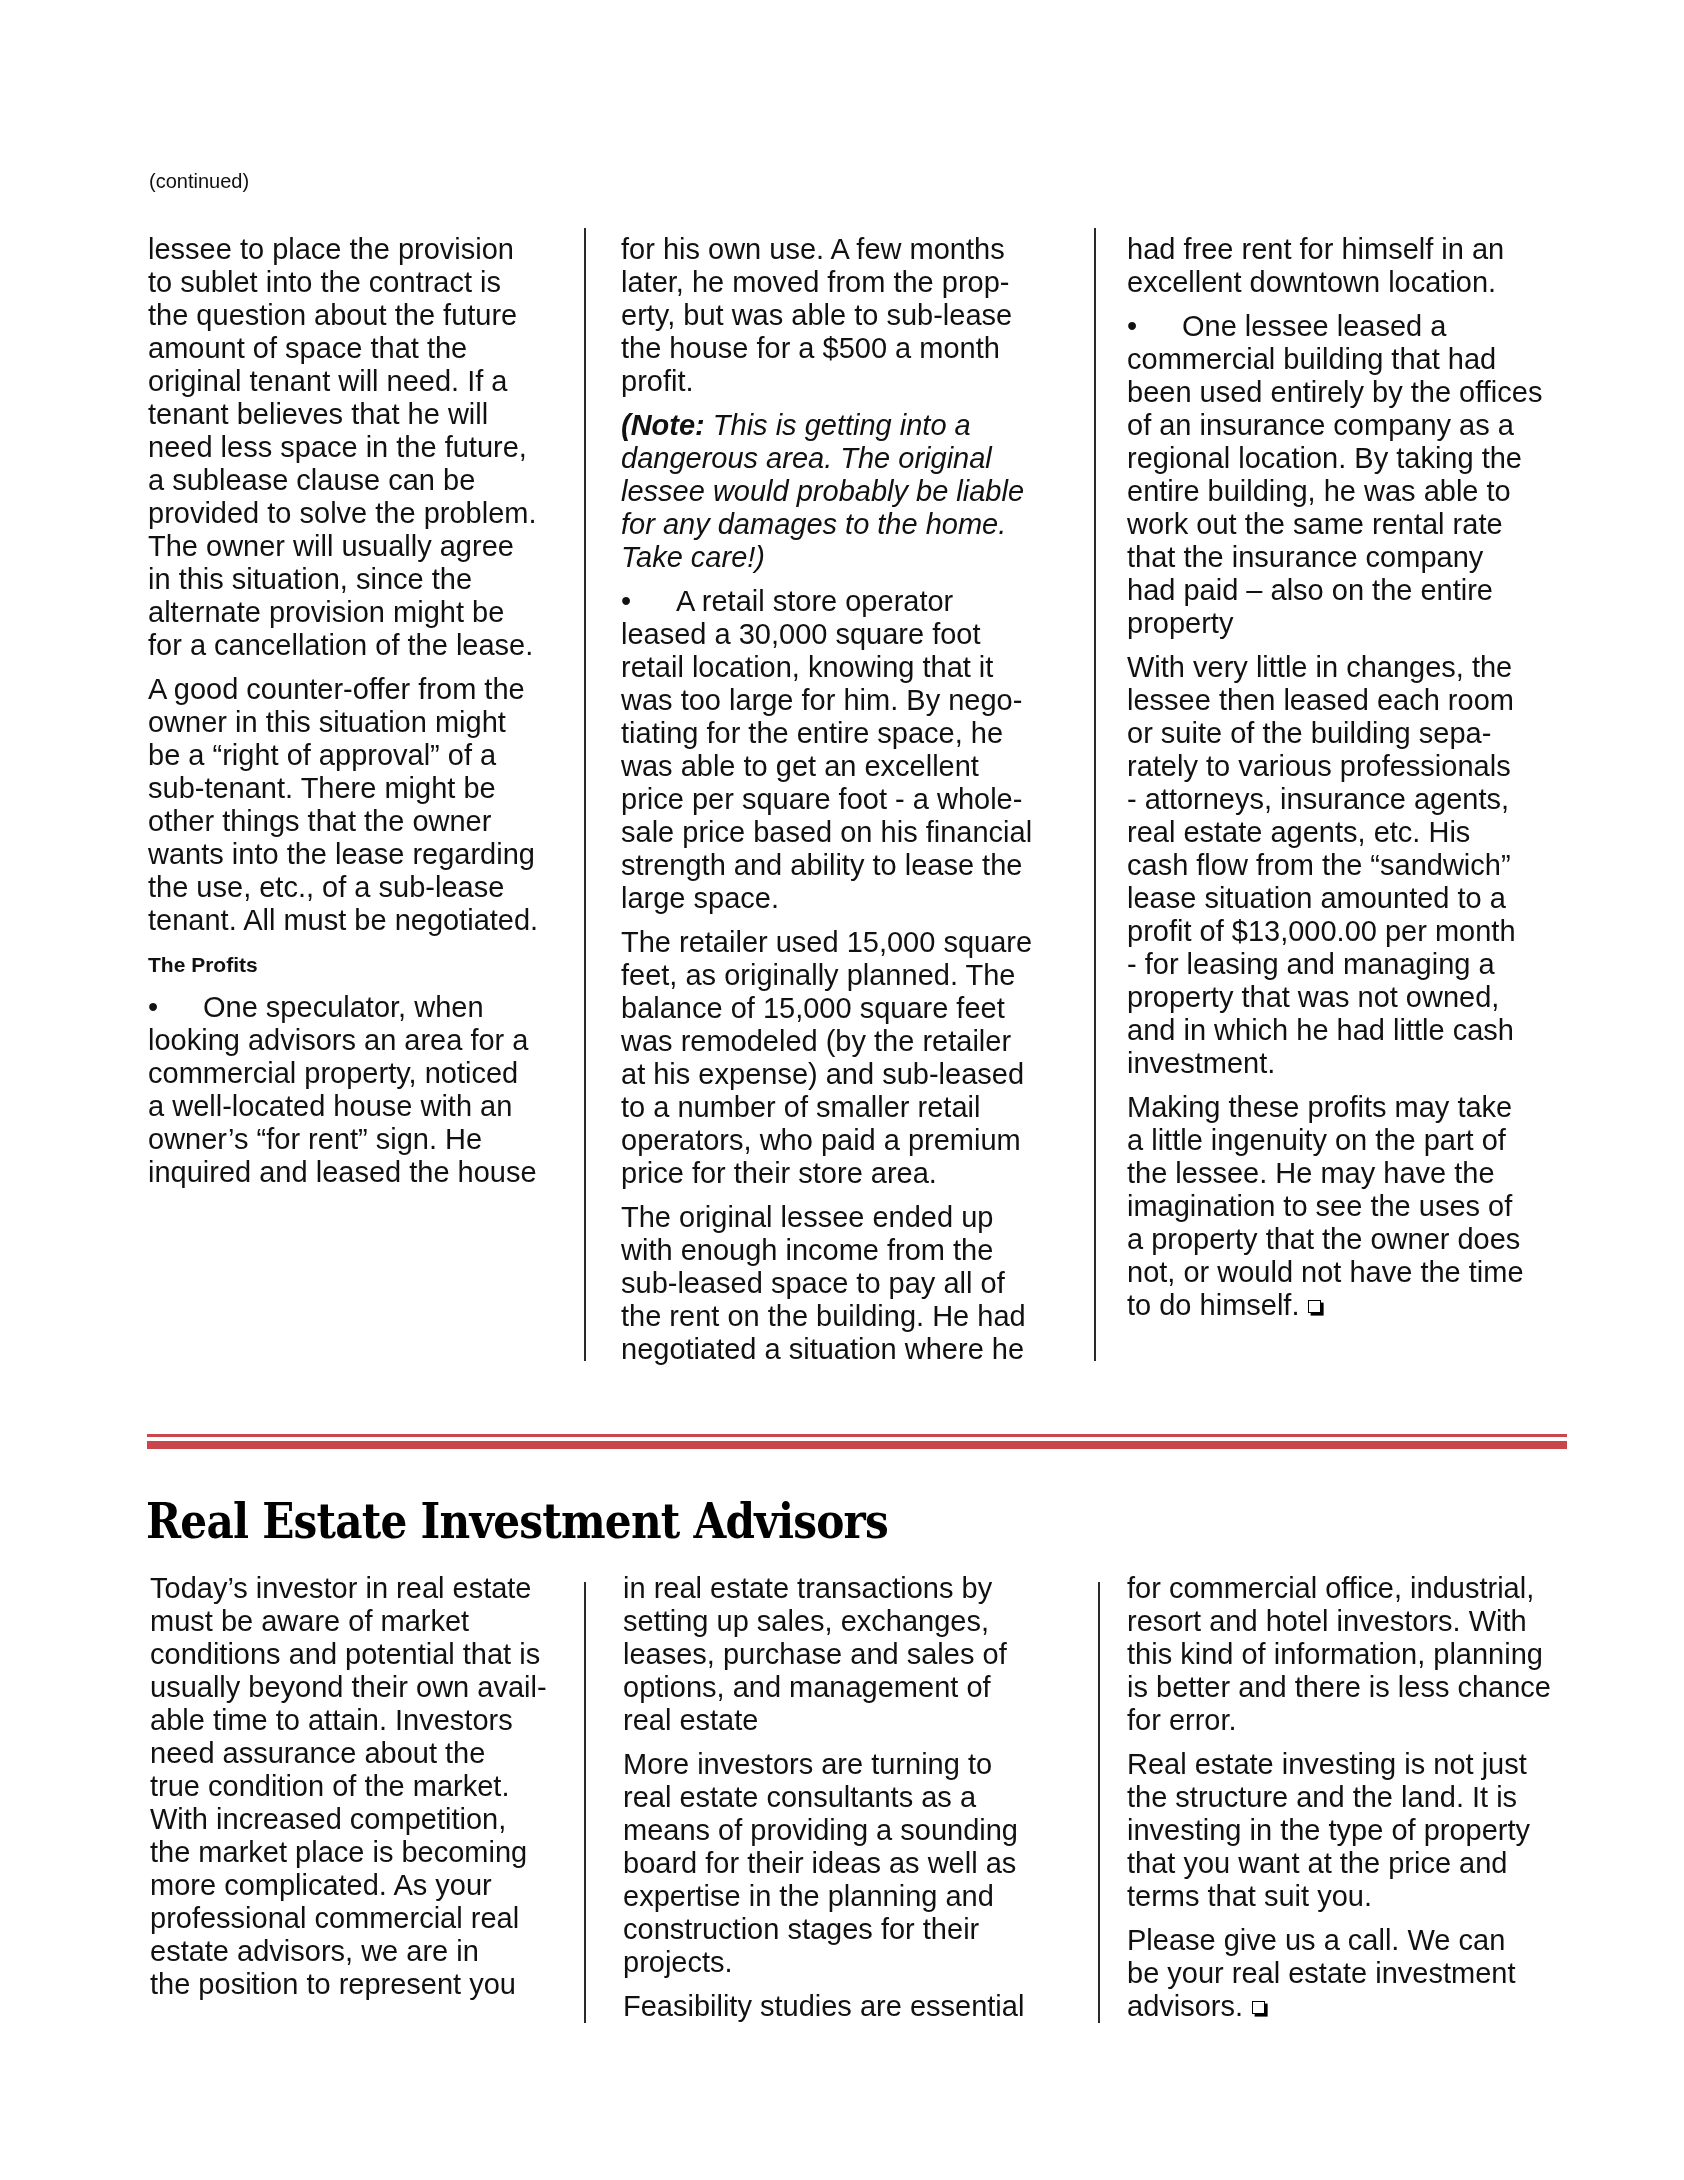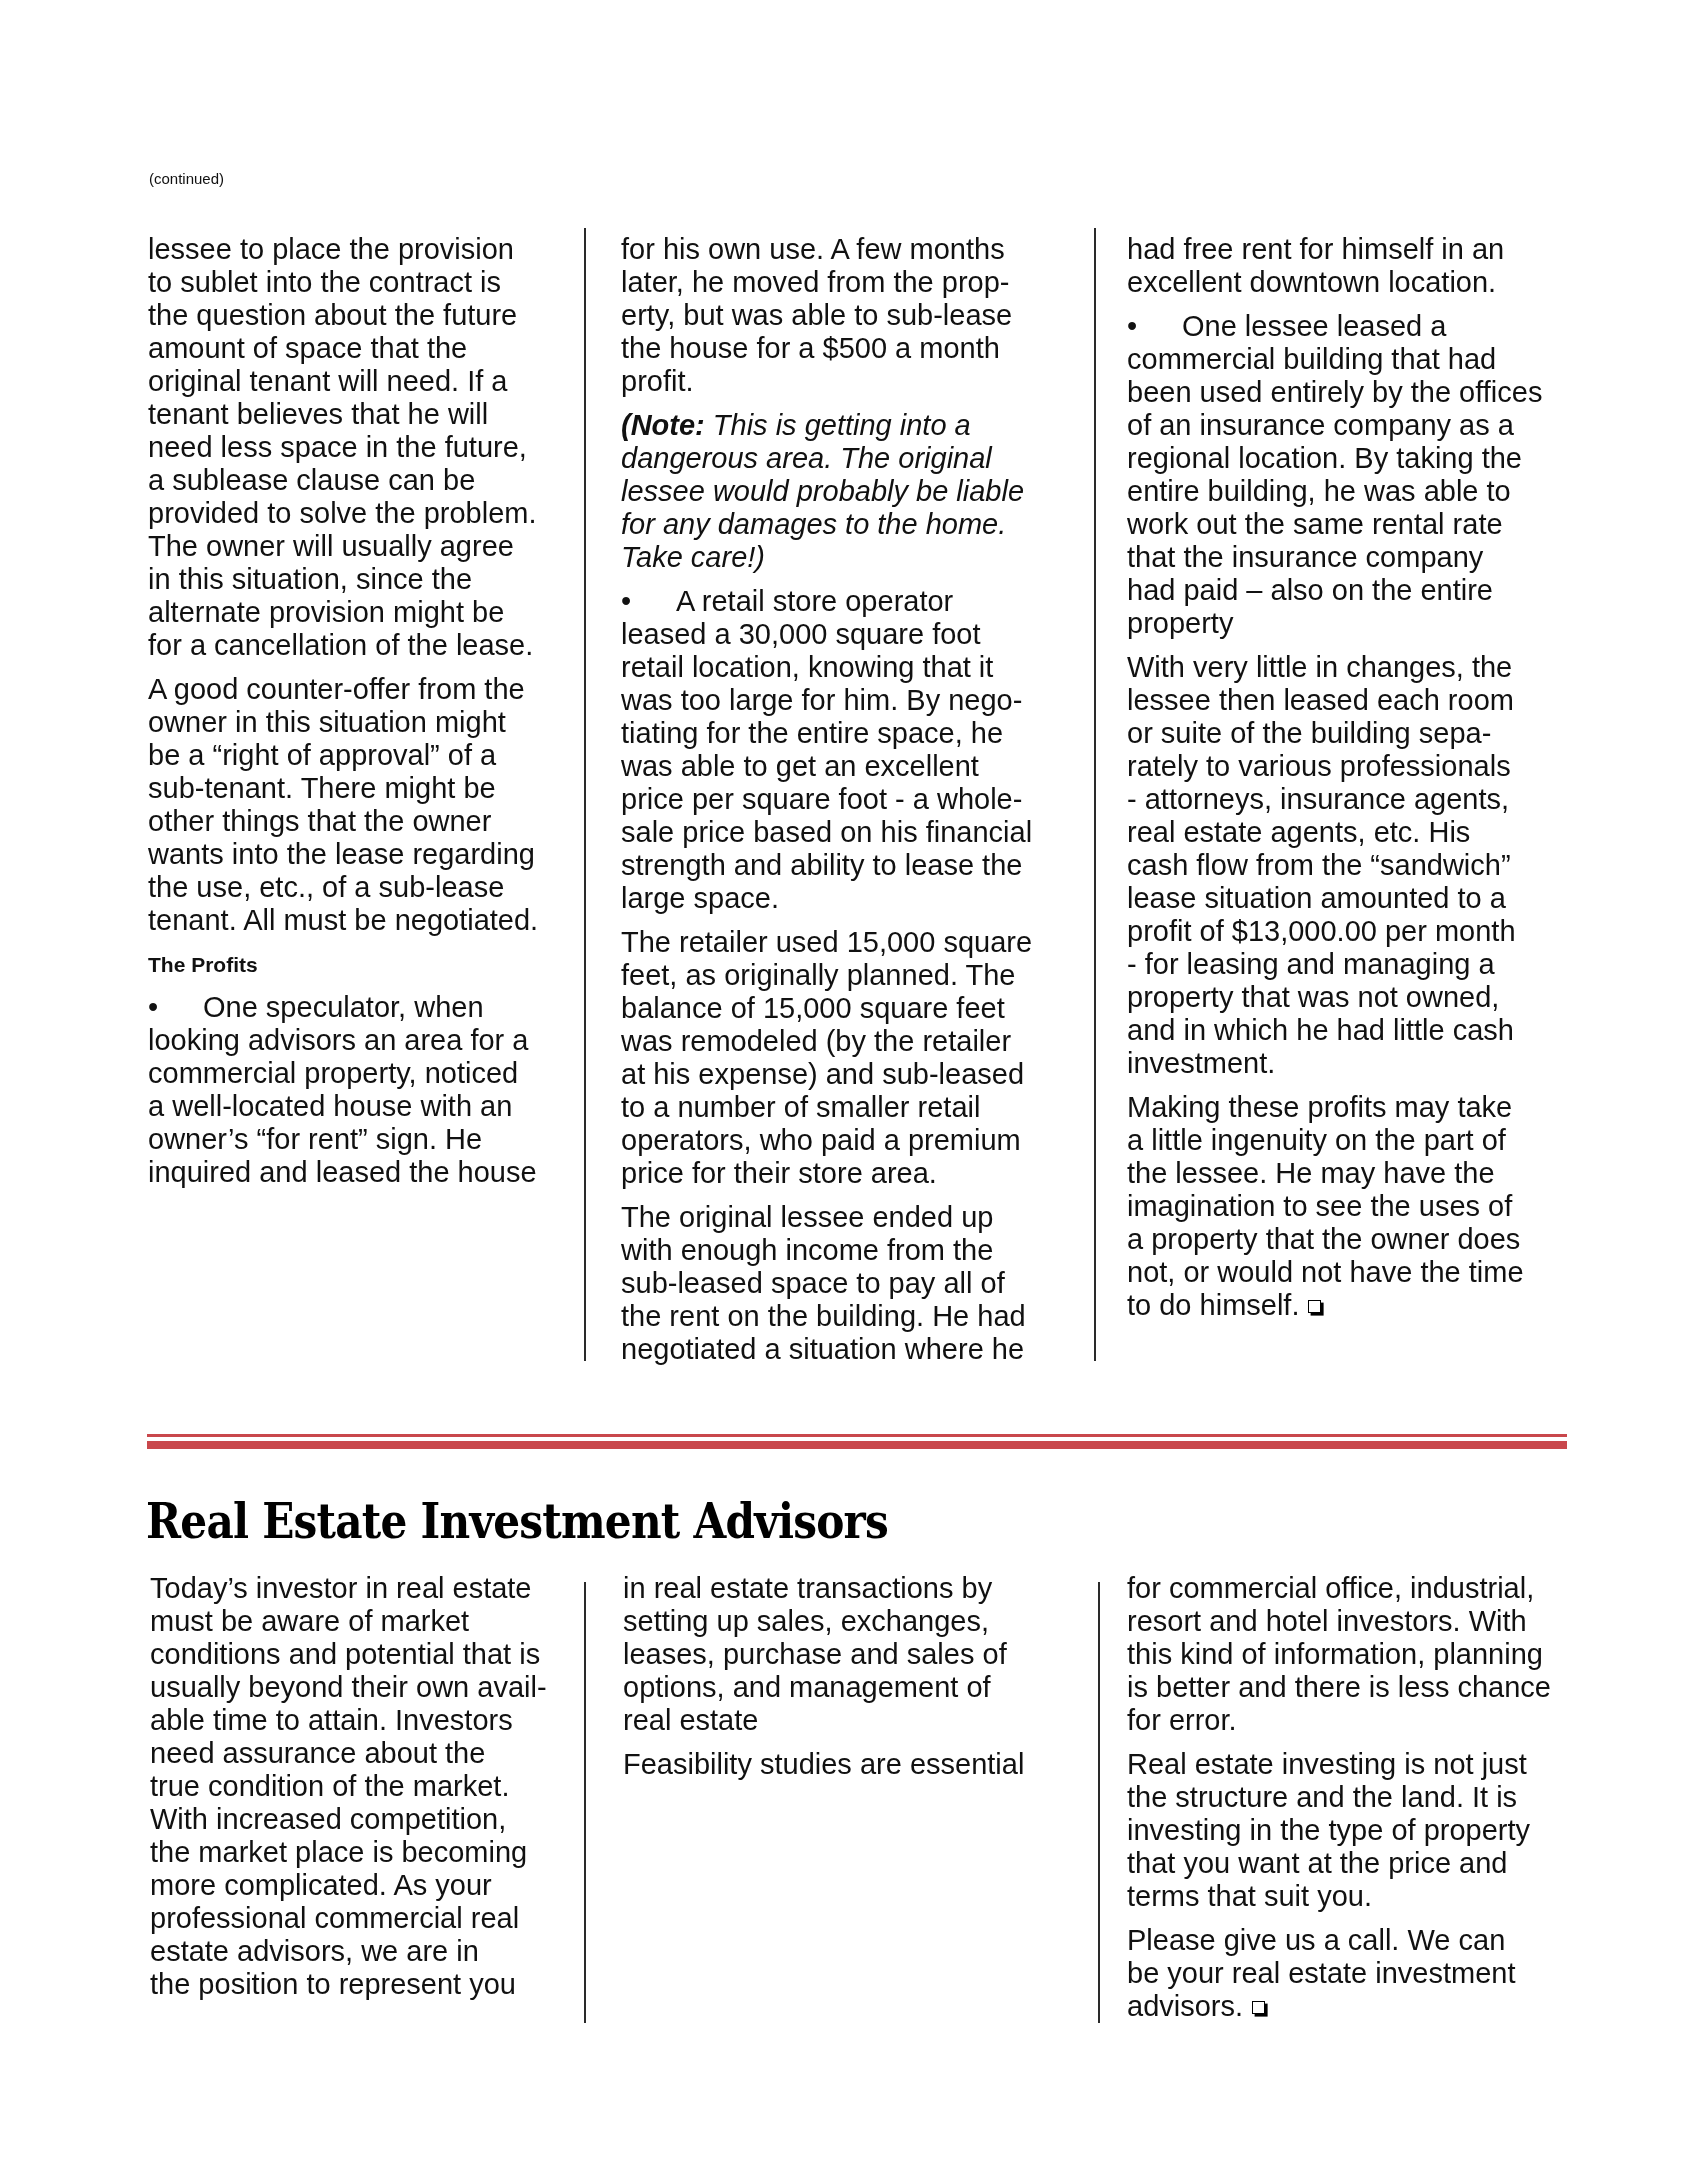--- a/index.html
+++ b/index.html
@@ -1,18 +1,18 @@
 <!DOCTYPE html>
 <html style="font-size:13.6px"><head>
 <meta charset="utf-8">
 <style>
   html, body { margin: 0; padding: 0; background: #ffffff; }
   body { width: 1685px; height: 2181px; position: relative; overflow: hidden;
          font-family: "Liberation Sans", sans-serif; color: #111111; }
-  .continued { position: absolute; left: 149px; top: 170px; font-size: 15px; }
+  .continued { position: absolute; left: 149px; top: 170px; font-size: 20px; }
   .col { position: absolute; font-size: 29px; line-height: 33px; }
   .col p { margin: 0 0 11px 0; white-space: pre-line; }
   .col h3 { margin: 1.7px 0 8.5px 0; font-size: 21px; font-weight: bold; line-height: 34px; }
   .note { font-style: italic; }
   .note b { font-style: italic; }
   .bullet { display: inline-block; width: 55px; }
   .rule-v { position: absolute; width: 1.7px; background: #2a2a2a; }
   .hr-thin { position: absolute; left: 147px; width: 1420px; height: 2.6px; background: #c9474c; top: 1434px; }
   .hr-thick { position: absolute; left: 147px; width: 1420px; height: 7.7px; background: #c9474c; top: 1441px; }
   .headline { position: absolute; left: 146px; top: 1493px; font-family: "DejaVu Serif", serif;
@@ -151,20 +151,27 @@
 </div>
 
 <div class="rule-v" style="left:584px; top:1582px; height:441px;"></div>
 
 <div class="col" style="left:623px; top:1572px; width:443px;">
   <p>in real estate transactions by
 setting up sales, exchanges,
 leases, purchase and sales of
 options, and management of
 real estate</p>
+  <p>More investors are turning to
+real estate consultants as a
+means of providing a sounding
+board for their ideas as well as
+expertise in the planning and
+construction stages for their
+projects.</p>
   <p>Feasibility studies are essential</p>
 </div>
 
 <div class="rule-v" style="left:1098px; top:1582px; height:441px;"></div>
 
 <div class="col" style="left:1127px; top:1572px; width:460px;">
   <p>for commercial office, industrial,
 resort and hotel investors. With
 this kind of information, planning
 is better and there is less chance

